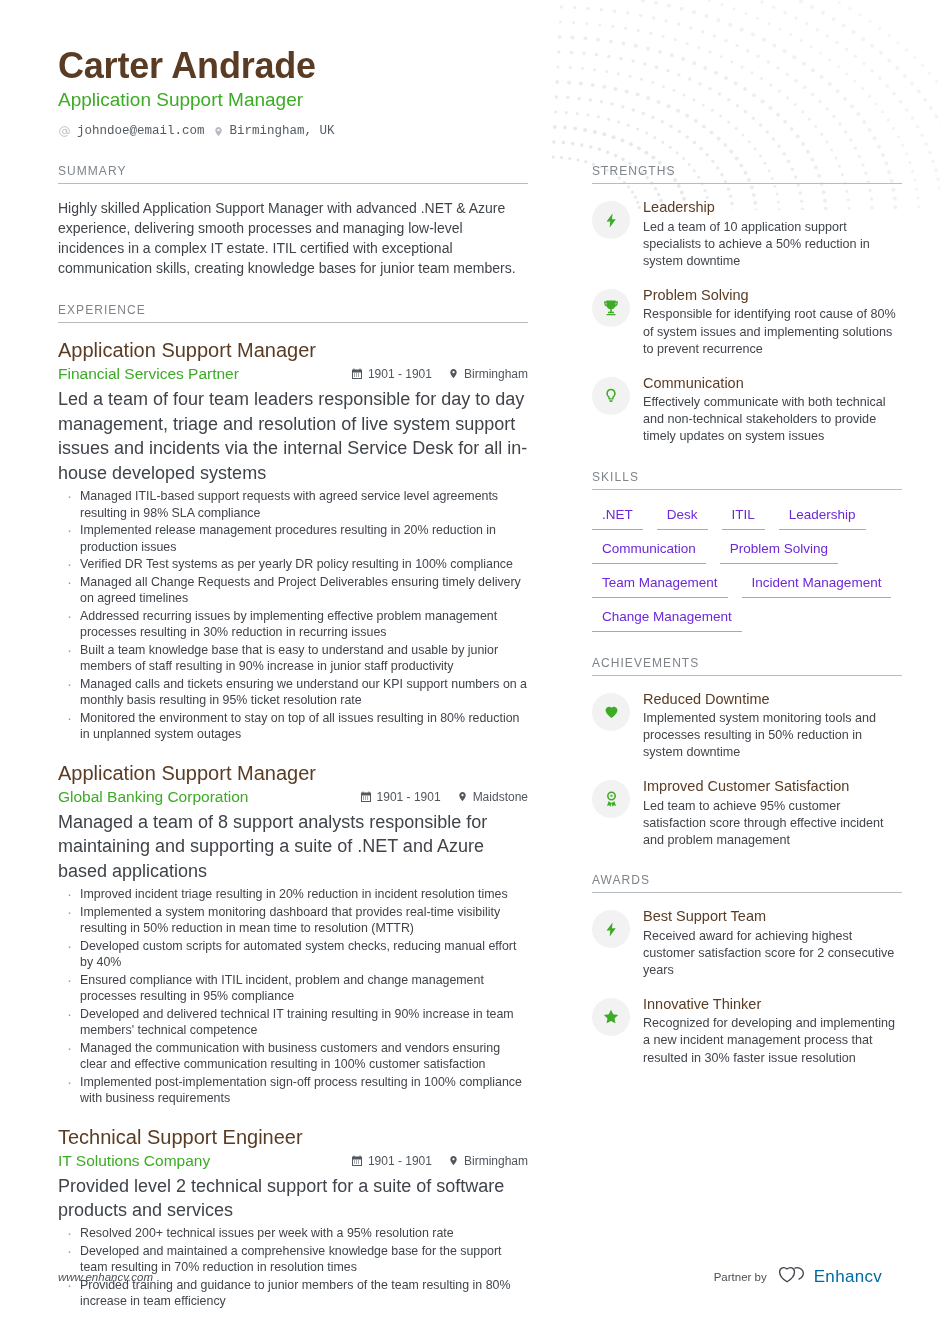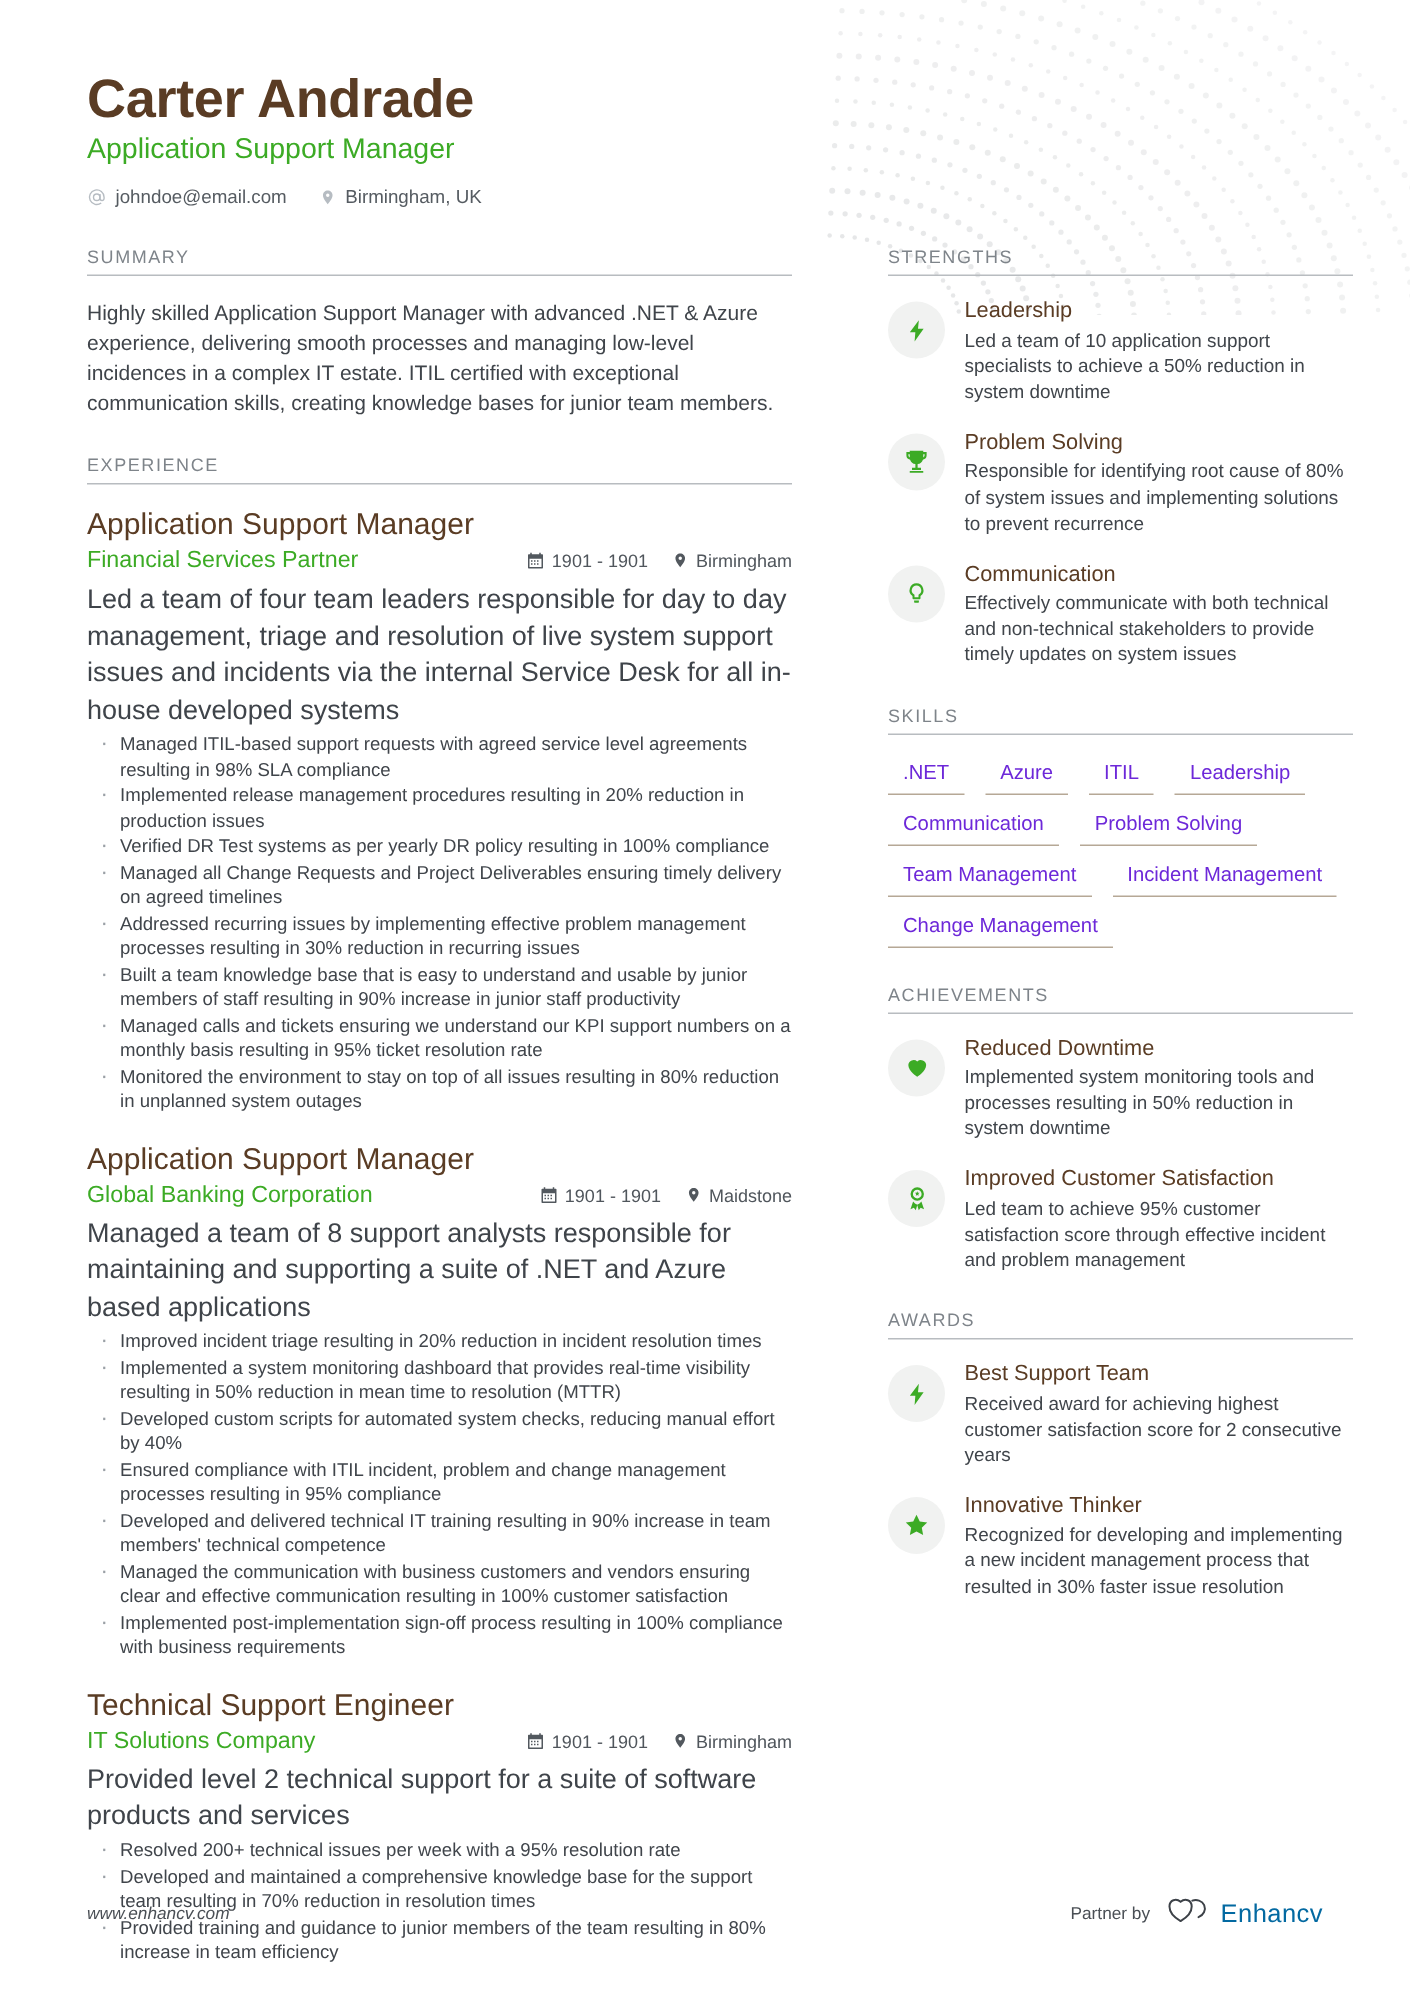--- a/index.html
+++ b/index.html
@@ -41,23 +41,24 @@
   .job-title {
     font-size: 19px;
     color: #3cab25;
     margin-top: 3px;
     font-weight: 400;
   }
   .contact-row {
     margin-top: 13px;
     display: flex;
     align-items: flex-start;
-    gap: 22px;
+    gap: 8px;
     font-size: 12.5px;
     color: #555b61;
+    font-family: Liberation Mono, monospace;
   }
   .contact-item { display: flex; align-items: center; gap: 6px; }
   .contact-item .ico { color: #b6bcc2; display: flex; align-items: center; }
 
   
   .columns { display: flex; gap: 64px; }
   .col-left { width: 470px; flex: none; }
   .col-right { width: 310px; flex: none; }
 
   
@@ -813,21 +814,21 @@
                 <div class="entry-desc">Effectively communicate with both technical and non-technical stakeholders to provide timely updates on system issues</div>
               </div>
             </div>
           </div>
       </div>
 
       <div class="section">
         <div class="sec-title">SKILLS</div>
         <div class="skills-wrap" id="skills-list">
             <div class="skill-chip">.NET</div>
-            <div class="skill-chip">Azure</div>
+            <div class="skill-chip">Desk</div>
             <div class="skill-chip">ITIL</div>
             <div class="skill-chip">Leadership</div>
             <div class="skill-chip">Communication</div>
             <div class="skill-chip">Problem Solving</div>
             <div class="skill-chip">Team Management</div>
             <div class="skill-chip">Incident Management</div>
             <div class="skill-chip">Change Management</div>
           </div>
       </div>
 

